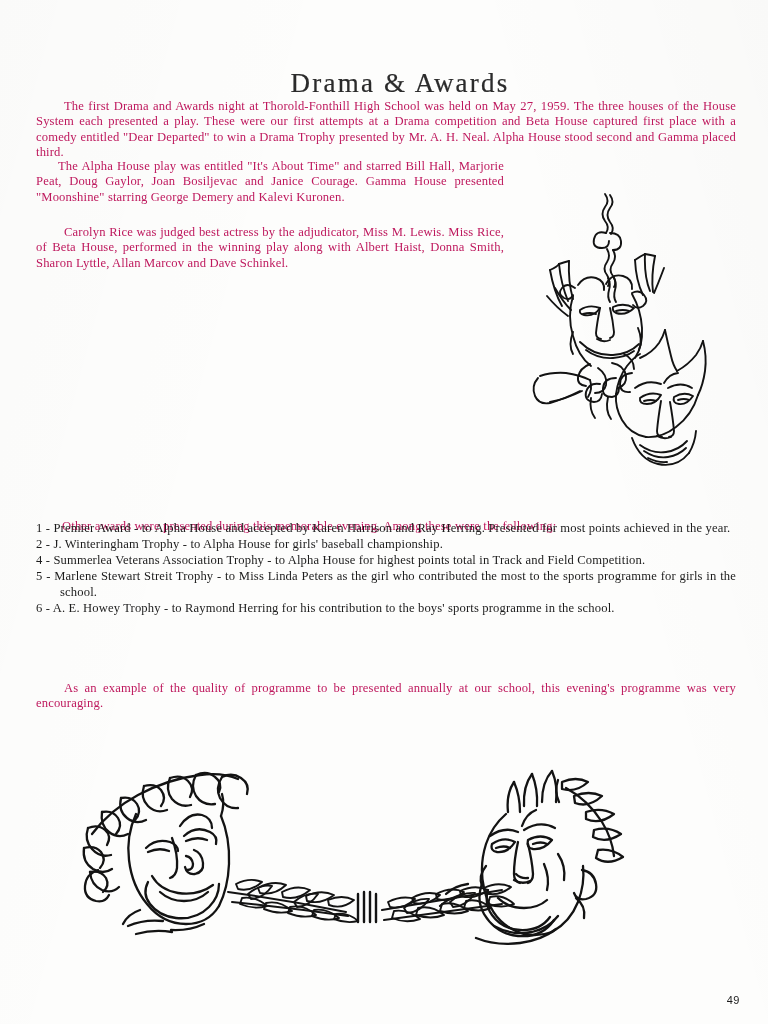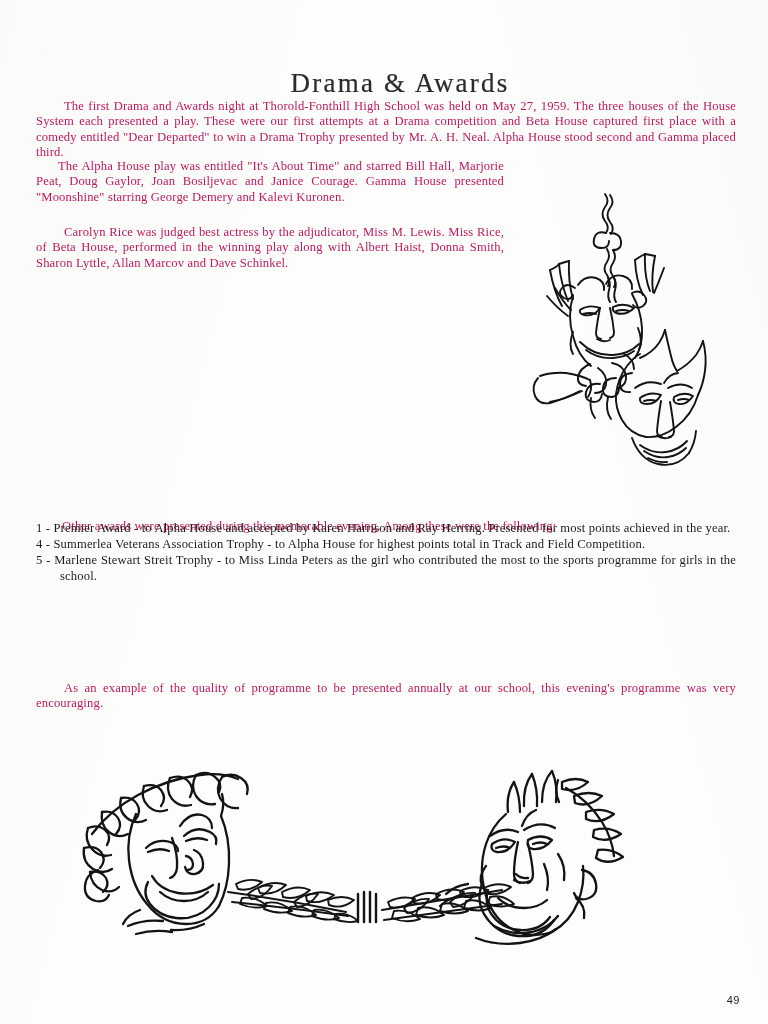--- a/index.html
+++ b/index.html
@@ -248,22 +248,24 @@
         <path d="M104 246 q8 22 26 26 q19 4 31 -11"></path>
         <path d="M161 261 q6 -10 7 -22"></path>
       </g>
     </svg>
   </div>
 
   <p class="body-text p-other">Other awards were presented during this memorable evening. Among these were the following:</p>
 
   <ul class="awards-list">
     <li class="award-item">1 - Premier Award - to Alpha House and accepted by Karen Harrison and Ray Herring. Presented for most points achieved in the year.</li>
+    <li class="award-item">2 - J. Winteringham Trophy - to Alpha House for girls' baseball championship.</li>
     <li class="award-item">4 - Summerlea Veterans Association Trophy - to Alpha House for highest points total in Track and Field Competition.</li>
     <li class="award-item">5 - Marlene Stewart Streit Trophy - to Miss Linda Peters as the girl who contributed the most to the sports programme for girls in the school.</li>
+    <li class="award-item">6 - A. E. Howey Trophy - to Raymond Herring for his contribution to the boys' sports programme in the school.</li>
   </ul>
 
   <p class="body-text p-closing">As an example of the quality of programme to be presented annually at our school, this evening's programme was very encouraging.</p>
 
   <div class="illus-masks-garland">
     <svg viewBox="0 0 580 200" xmlns="http://www.w3.org/2000/svg" aria-hidden="true">
       <g class="ink" stroke-width="2.3">
 
         <path d="M12 76 q-4 12 4 21 q8 9 19 6"></path>
         <path d="M12 76 q10 -4 17 2 q7 6 2 15"></path>

